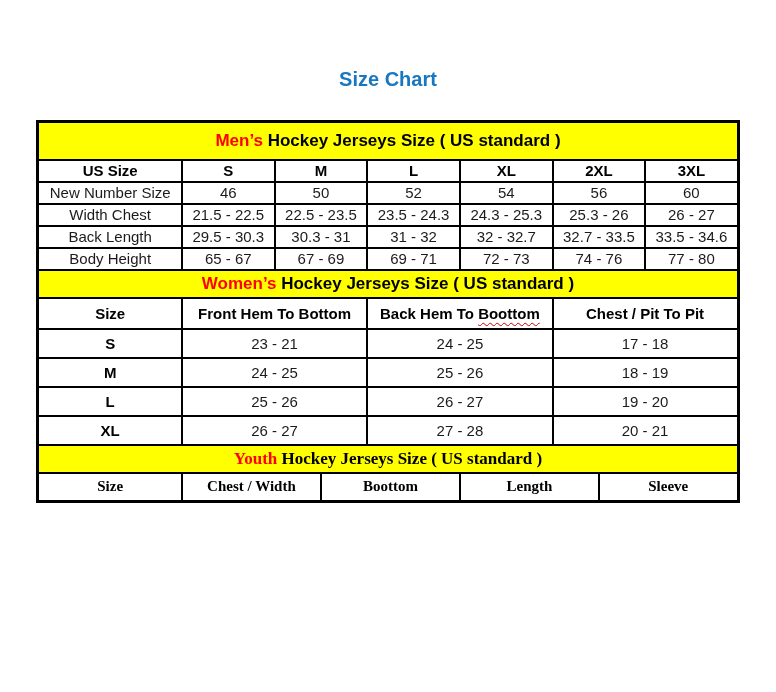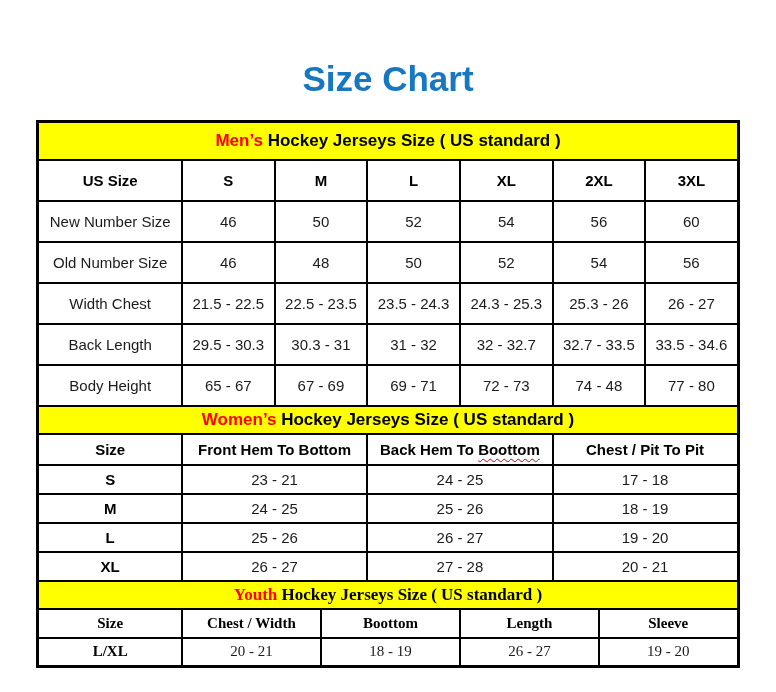--- a/index.html
+++ b/index.html
@@ -9,21 +9,21 @@
     background: #ffffff;
     font-family: "Liberation Sans", sans-serif;
     color: #1b1b1b;
     overflow: hidden;
   }
   .page { width: 776px; height: 692px; }
   .page-title {
     margin: 0; padding-top: 62px;
     text-align: center;
     color: #1777c0;
-    font-size: 35px;
+    font-size: 20px;
     line-height: 34px;
     font-weight: 700;
     letter-spacing: 0px;
   }
   table.size-chart {
     width: 700px;
     margin: 24px auto 0 auto;
     border-collapse: collapse;
     table-layout: fixed;
     border: 3px solid #000;
@@ -34,21 +34,21 @@
     vertical-align: middle;
     padding: 0 2px;
     font-size: 15px;
     overflow: hidden;
     white-space: nowrap;
   }
   th { font-weight: 700; color: #000; }
   td { font-weight: 400; }
 
   
-  .sec-mens td, .sec-mens th { height: 41px; }
+  .sec-mens td, .sec-mens th { height: 22px; }
   .sec-womens td, .sec-womens th { height: 29px; }
   .sec-youth td, .sec-youth th { height: 29px; font-family: Liberation Serif, serif; }
   .sec-womens .hdr-row th { height: 31px; }
 
   
   td.banner {
     background: #ffff00;
     font-weight: 700;
     font-size: 17px;
     color: #000;
@@ -111,29 +111,20 @@
       <tr>
         <td class="row-label">New Number Size</td>
         <td colspan="2">46</td>
         <td colspan="2">50</td>
         <td colspan="2">52</td>
         <td colspan="2">54</td>
         <td colspan="2">56</td>
         <td colspan="2">60</td>
       </tr>
       <tr>
-        <td class="row-label">Old Number Size</td>
-        <td colspan="2">46</td>
-        <td colspan="2">48</td>
-        <td colspan="2">50</td>
-        <td colspan="2">52</td>
-        <td colspan="2">54</td>
-        <td colspan="2">56</td>
-      </tr>
-      <tr>
         <td class="row-label">Width Chest</td>
         <td colspan="2">21.5 - 22.5</td>
         <td colspan="2">22.5 - 23.5</td>
         <td colspan="2">23.5 - 24.3</td>
         <td colspan="2">24.3 - 25.3</td>
         <td colspan="2">25.3 - 26</td>
         <td colspan="2">26 - 27</td>
       </tr>
       <tr>
         <td class="row-label">Back Length</td>
@@ -143,21 +134,21 @@
         <td colspan="2">32 - 32.7</td>
         <td colspan="2">32.7 - 33.5</td>
         <td colspan="2">33.5 - 34.6</td>
       </tr>
       <tr>
         <td class="row-label">Body Height</td>
         <td colspan="2">65 - 67</td>
         <td colspan="2">67 - 69</td>
         <td colspan="2">69 - 71</td>
         <td colspan="2">72 - 73</td>
-        <td colspan="2">74 - 48</td>
+        <td colspan="2">74 - 76</td>
         <td colspan="2">77 - 80</td>
       </tr>
     </tbody>
 
     <tbody class="sec-womens">
       <tr>
         <td class="banner banner-sm" colspan="13">
           <span class="red">Women’s</span><span> Hockey Jerseys Size ( US standard )</span>
         </td>
       </tr>
@@ -199,23 +190,16 @@
           <span class="red">Youth</span><span> Hockey Jerseys Size ( US standard )</span>
         </td>
       </tr>
       <tr class="hdr-row">
         <th>Size</th>
         <th colspan="3">Chest / Width</th>
         <th colspan="3">Boottom</th>
         <th colspan="3">Length</th>
         <th colspan="3">Sleeve</th>
       </tr>
-      <tr>
-        <th>L/XL</th>
-        <td colspan="3">20 - 21</td>
-        <td colspan="3">18 - 19</td>
-        <td colspan="3">26 - 27</td>
-        <td colspan="3">19 - 20</td>
-      </tr>
     </tbody>
   </table>
 
 </div>
 
 </body></html>

